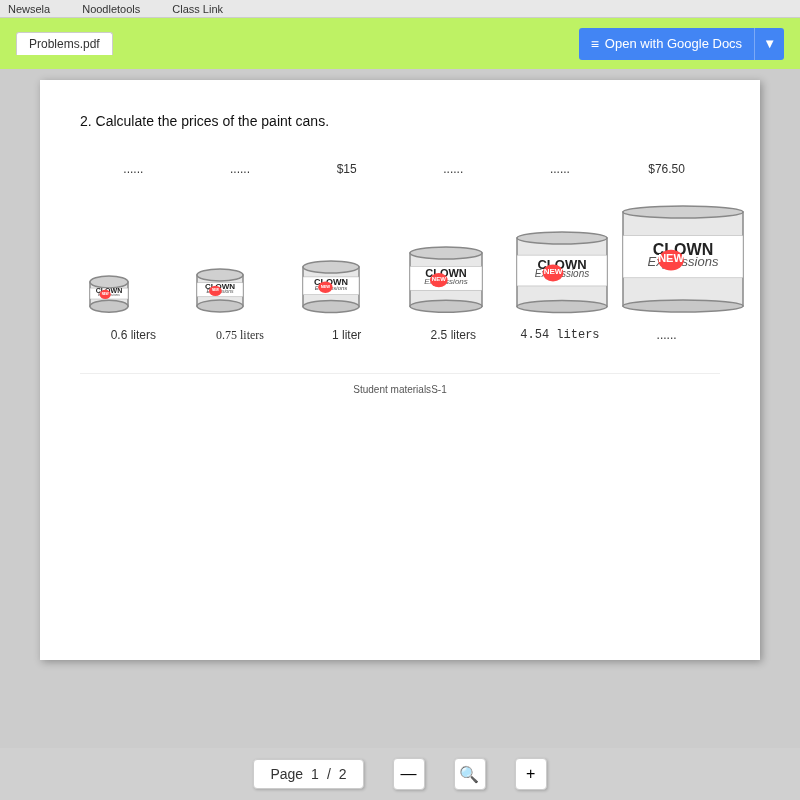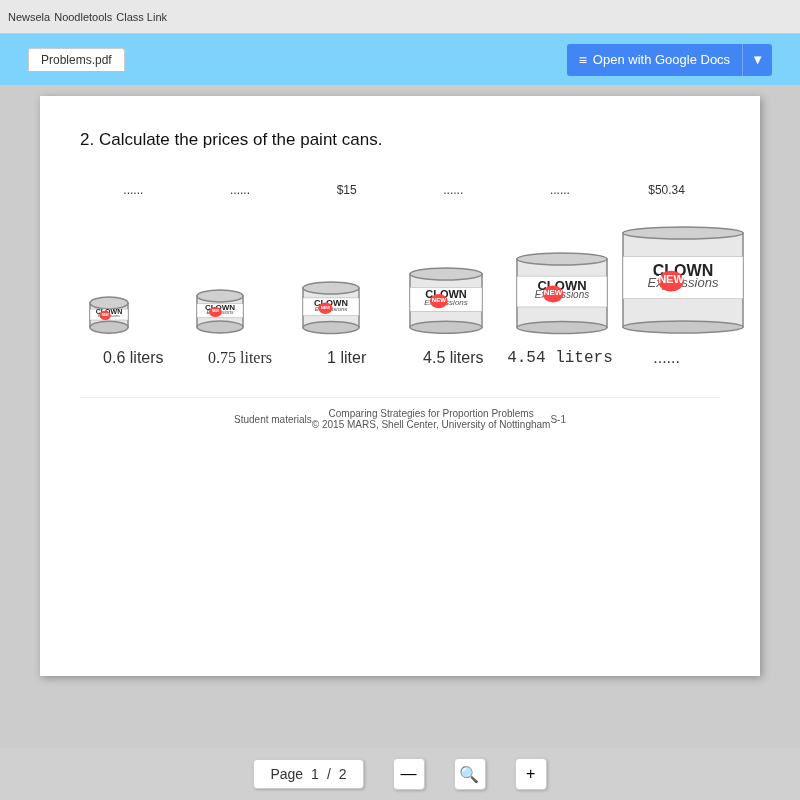--- a/index.html
+++ b/index.html
@@ -9,37 +9,37 @@
       width: 800px;
       height: 800px;
       overflow: hidden;
       display: flex;
       flex-direction: column;
     }
 
     
     .browser-bar {
       background: #e8e8e8;
-      height: 34px;
+      height: 18px;
       display: flex;
       align-items: center;
       padding: 0 8px;
       font-size: 11px;
       color: #333;
-      gap: 4px;
+      gap: 32px;
       border-bottom: 1px solid #ccc;
     }
 
     
     .toolbar {
-      background: #7dd3fc;
+      background: #bef264;
       height: 52px;
       display: flex;
       align-items: center;
-      padding: 0 28px;
+      padding: 0 16px;
       border-bottom: 1px solid #ccc;
       gap: 10px;
     }
 
     .file-tab {
       background: white;
       border: 1px solid #ccc;
       border-bottom: none;
       padding: 4px 12px;
       font-size: 12px;
@@ -94,21 +94,21 @@
     .document {
       background: white;
       width: 720px;
       min-height: 580px;
       box-shadow: 2px 2px 8px rgba(0,0,0,0.3);
       padding: 30px 40px 20px 40px;
       position: relative;
     }
 
     .problem-text {
-      font-size: 17px;
+      font-size: 14px;
       color: #111;
       line-height: 1.6;
       margin-bottom: 30px;
     }
 
     .paint-cans-area {
       display: flex;
       flex-direction: column;
       align-items: center;
       margin-bottom: 20px;
@@ -147,21 +147,21 @@
     .labels-row {
       display: flex;
       align-items: flex-start;
       gap: 0;
       width: 640px;
       margin-top: 8px;
     }
 
     .label-cell {
       text-align: center;
-      font-size: 16px;
+      font-size: 12px;
       color: #333;
     }
 
     .footer-area {
       display: flex;
       justify-content: center;
       align-items: center;
       margin-top: 30px;
       padding-top: 10px;
       border-top: 1px solid #eee;
@@ -254,21 +254,21 @@
     </div>
 
     <div class="paint-cans-area">
 
       <div class="prices-row" id="prices-row">
           <div class="price-cell" style="width: 106.667px;">......</div>
           <div class="price-cell" style="width: 106.667px;">......</div>
           <div class="price-cell" style="width: 106.667px;">$15</div>
           <div class="price-cell" style="width: 106.667px;">......</div>
           <div class="price-cell" style="width: 106.667px;">......</div>
-          <div class="price-cell" style="width: 106.667px;">$50.34</div>
+          <div class="price-cell" style="width: 106.667px;">$76.50</div>
         </div>
 
       <div class="cans-row" id="cans-row">
           <div class="can-cell" style="width: 106.667px; height: 140px;">
             <svg width="58" height="48.3">
               <path d="M 21.4 12 Q 29 -2 36.6 12" stroke="#555" stroke-width="2" fill="none"></path>
               <rect x="10" y="10" width="38" height="24.299999999999997" fill="#e8e8e8" stroke="#888" stroke-width="1.5"></rect>
               <ellipse cx="29" cy="10" rx="19" ry="6" fill="#d0d0d0" stroke="#888" stroke-width="1.5"></ellipse>
               <ellipse cx="29" cy="34.3" rx="19" ry="6" fill="#c8c8c8" stroke="#888" stroke-width="1.5"></ellipse>
               <rect x="10" y="16.075" width="38" height="10.934999999999999" fill="white" stroke="#aaa" stroke-width="0.5"></rect>
@@ -342,34 +342,30 @@
               <ellipse cx="58" cy="58.034000000000006" rx="12.8" ry="10.4" fill="#ff4444"></ellipse>
               <text x="58" y="59.726" text-anchor="middle" font-size="11" font-weight="bold" font-family="Arial, sans-serif" fill="white">NEW</text>
             </svg>
           </div>
         </div>
 
       <div class="labels-row" id="labels-row">
           <div class="label-cell" style="width: 106.667px;">0.6 liters</div>
           <div class="label-cell" style="width: 106.667px; font-family: Liberation Serif, serif;">0.75 liters</div>
           <div class="label-cell" style="width: 106.667px;">1 liter</div>
-          <div class="label-cell" style="width: 106.667px;">4.5 liters</div>
+          <div class="label-cell" style="width: 106.667px;">2.5 liters</div>
           <div class="label-cell" style="width: 106.667px; font-family: Liberation Mono, monospace;">4.54 liters</div>
           <div class="label-cell" style="width: 106.667px;">......</div>
         </div>
 
     </div>
 
     <div class="footer-area">
       <div class="footer-left">
         <span>Student materials</span>
-      </div>
-      <div class="footer-center">
-        <div>Comparing Strategies for Proportion Problems</div>
-        <div>© 2015 MARS, Shell Center, University of Nottingham</div>
       </div>
       <div class="footer-right">
         <span>S-1</span>
       </div>
     </div>
   </div>
 </div>
 
 <div class="pagination-bar">
   <div class="page-control">

